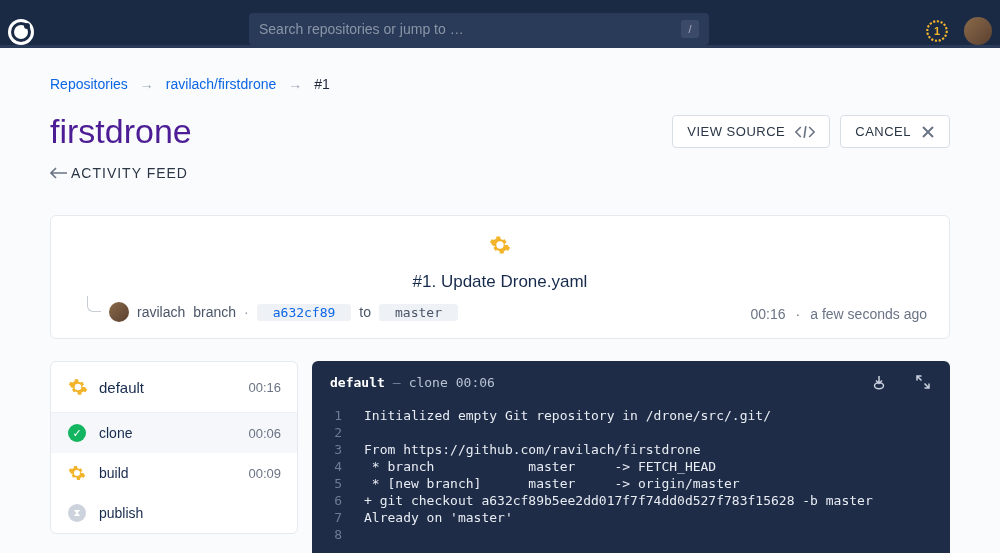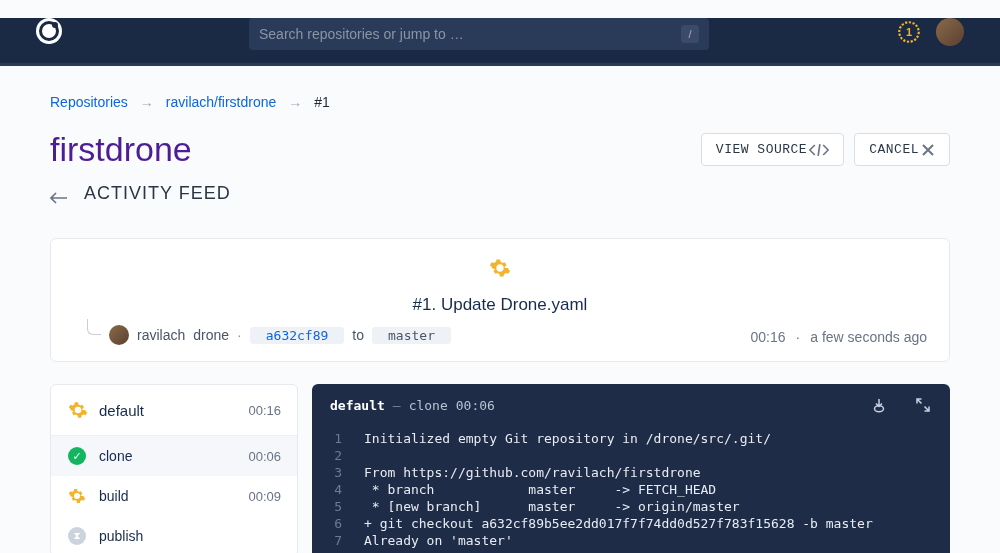--- a/index.html
+++ b/index.html
@@ -7,24 +7,23 @@
     font-family: -apple-system, BlinkMacSystemFont, "Segoe UI", Helvetica, Arial, sans-serif;
     background: #fafbfc;
     color: #1e2a3a;
     font-size: 14px;
   }
   
   .header {
     background: #1b2a44;
     height: 48px;
     display: flex;
-    align-items: flex-start;
-    padding: 0 36px;
+    align-items: flex-end;
+    padding: 0 8px;
     border-bottom: 3px solid #2a3b5a;
-    margin-top: 18px;
   }
   .logo {
     width: 26px; height: 26px;
     background: #fff;
     border-radius: 50%;
     position: relative;
   }
   .logo::before {
     content: '';
     position: absolute;
@@ -91,29 +90,28 @@
   .arrow-r { color: #9aa4b2; }
   .title-row { display: flex; align-items: center; margin-bottom: 14px; }
   .title-row h1 { font-size: 34px; font-weight: 500; flex: 1; color: #4c1d95; }
   .btn {
     border: 1px solid #d8dee6;
     background: #fff;
     border-radius: 4px;
     padding: 8px 14px;
     font-size: 13px;
     letter-spacing: 0.5px;
-    display: flex; align-items: center; gap: 2px;
+    display: flex; align-items: center; gap: 10px;
     color: #2a3645;
     cursor: pointer;
-    font-family: Liberation Mono, monospace;
   }
   .btn + .btn { margin-left: 10px; }
   .activity-feed {
-    display: flex; align-items: flex-end; gap: 16px;
-    font-size: 18px; letter-spacing: 1px; color: #2a3645;
+    display: flex; align-items: center; gap: 3px;
+    font-size: 14px; letter-spacing: 1px; color: #2a3645;
     margin-bottom: 34px;
   }
   
   .card {
     background: #fff;
     border: 1px solid #e6e9ee;
     border-radius: 6px;
   }
   .build-card {
     padding: 18px 22px 16px;
@@ -251,21 +249,21 @@
         <svg width="22" height="22" viewBox="0 0 24 24" fill="#f2b42a">
             <path d="M12 8a4 4 0 100 8 4 4 0 000-8zm9 4a8.9 8.9 0 01-.1 1.3l2.1 1.6-2 3.5-2.5-1a9 9 0 01-2.2 1.3l-.4 2.6h-4l-.4-2.6a9 9 0 01-2.2-1.3l-2.5 1-2-3.5 2.1-1.6A8.9 8.9 0 013 12c0-.4 0-.9.1-1.3L1 9.1l2-3.5 2.5 1A9 9 0 017.7 5.3L8.1 2.7h4l.4 2.6a9 9 0 012.2 1.3l2.5-1 2 3.5-2.1 1.6c.1.4.1.9.1 1.3z"></path>
           </svg>
       </div>
       <div class="build-title">#1. Update Drone.yaml</div>
     </div>
     <div class="build-meta-row">
       <div class="connector"></div>
       <div class="mini-avatar"></div>
       <span>ravilach</span>
-      <span>drone</span>
+      <span>branch</span>
       <span style="color:#8a95a6">·</span>
       <span class="chip hash">a632cf89</span>
       <span>to</span>
       <span class="chip">master</span>
     </div>
     <div class="build-right">
       <span>00:16</span>
       <span>·</span>
       <span>a few seconds ago</span>
     </div>

